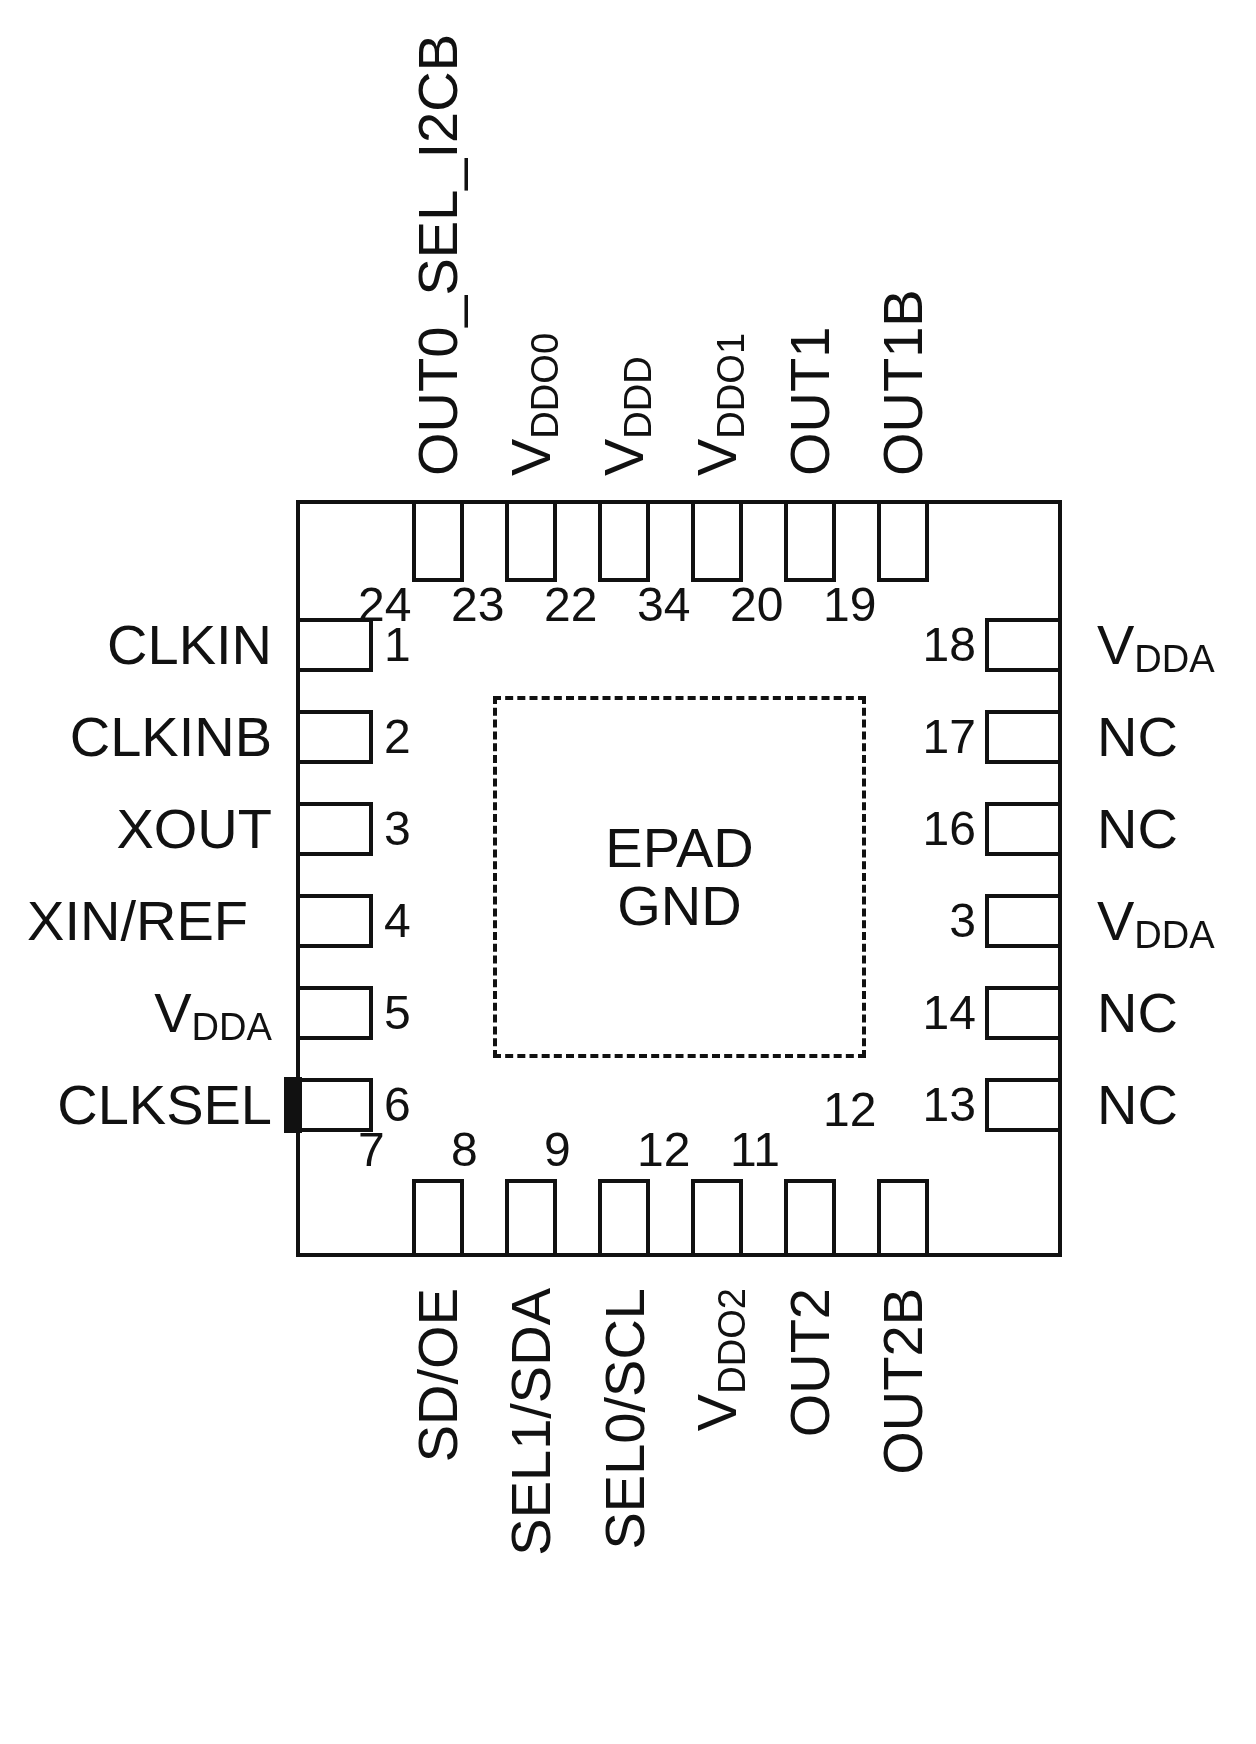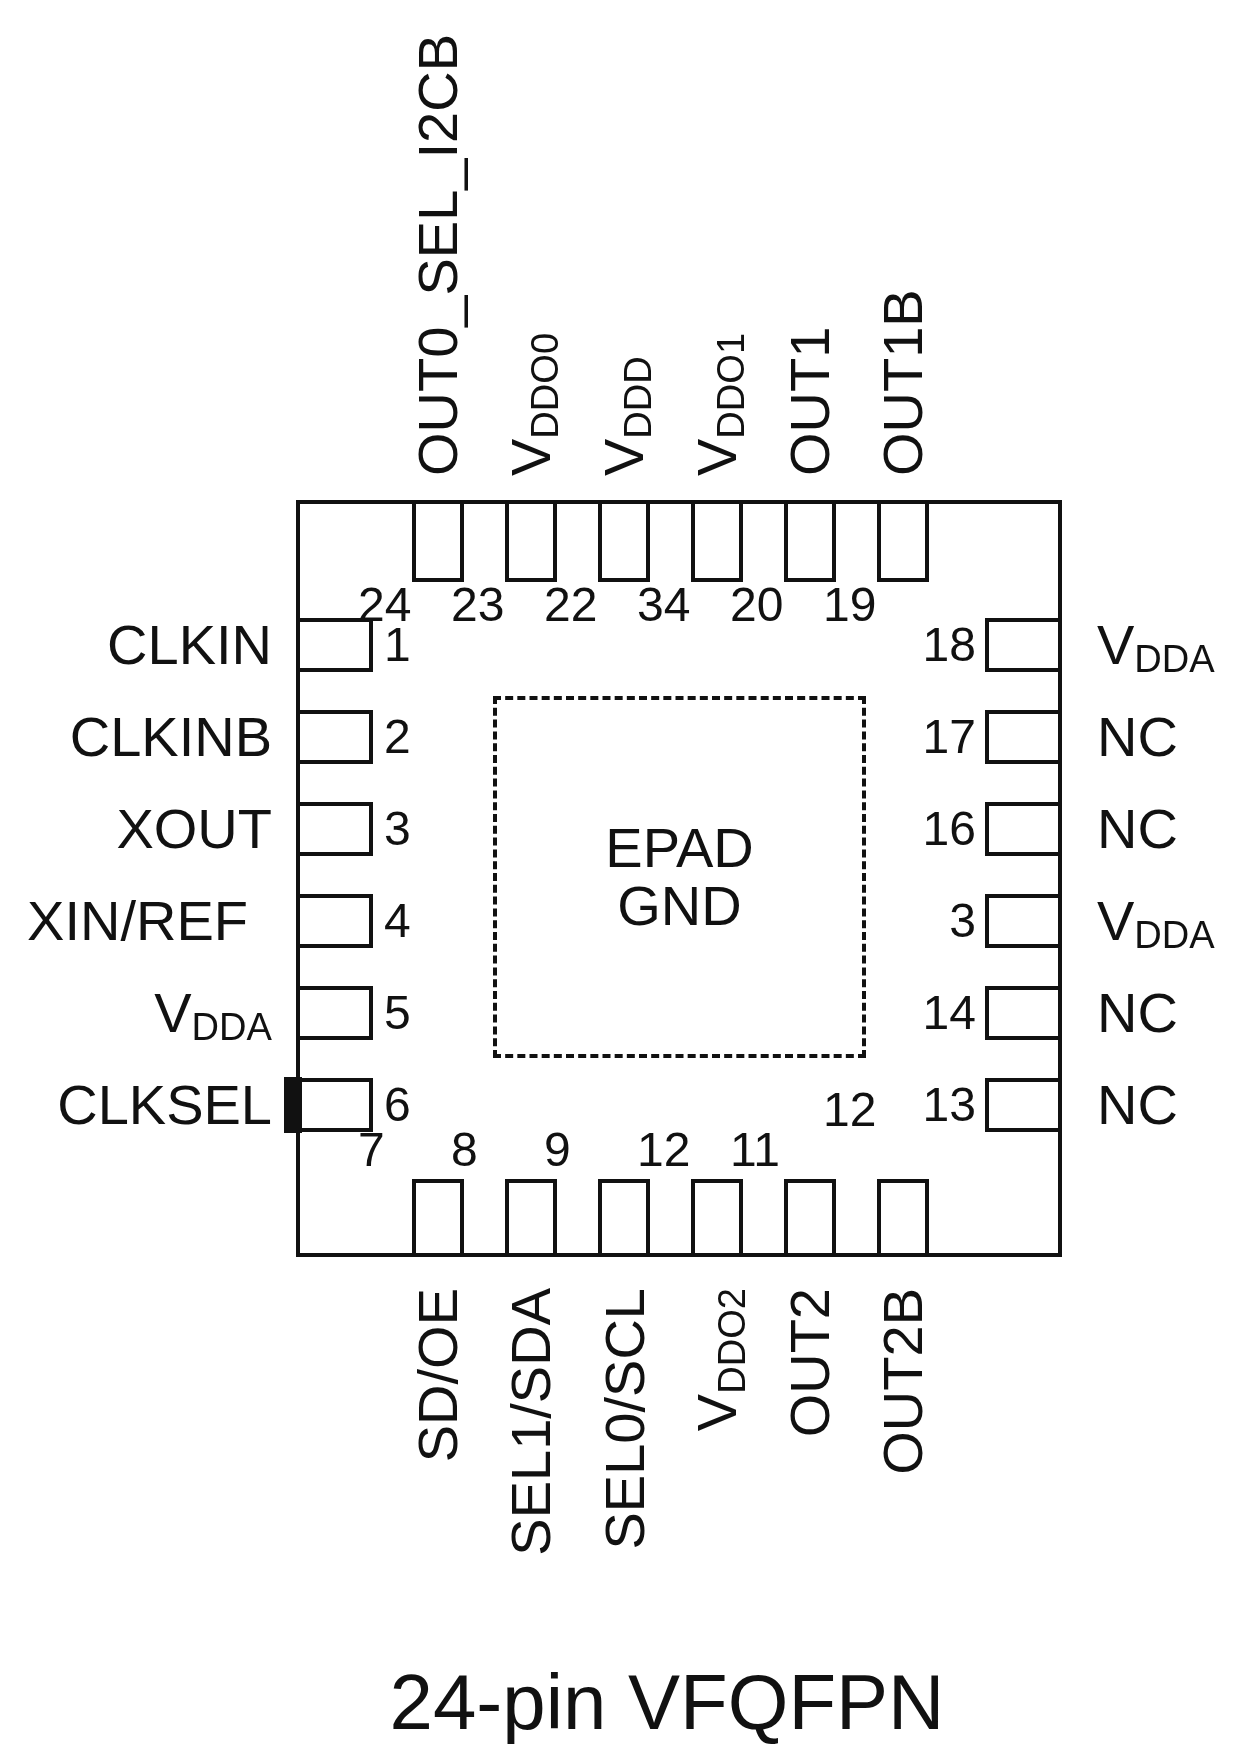--- a/index.html
+++ b/index.html
@@ -197,14 +197,13 @@
       <div class="num" style="right: 280px; top: 897px;">3</div>
       <div class="lbl" style="left: 1097px; top: 893px;"><span>V</span><span class="sub">DDA</span></div>
       <div class="pad" style="left: 985px; top: 986px; width: 77px; height: 54px;"></div>
       <div class="num" style="right: 280px; top: 989px;">14</div>
       <div class="lbl" style="left: 1097px; top: 985px;"><span>NC</span></div>
       <div class="pad" style="left: 985px; top: 1078px; width: 77px; height: 54px;"></div>
       <div class="num" style="right: 280px; top: 1081px;">13</div>
       <div class="lbl" style="left: 1097px; top: 1077px;"><span>NC</span></div>
     </div>
 
-  <div class="caption">24-pin VFQFPN</div>
 </div>
 
 </body></html>

